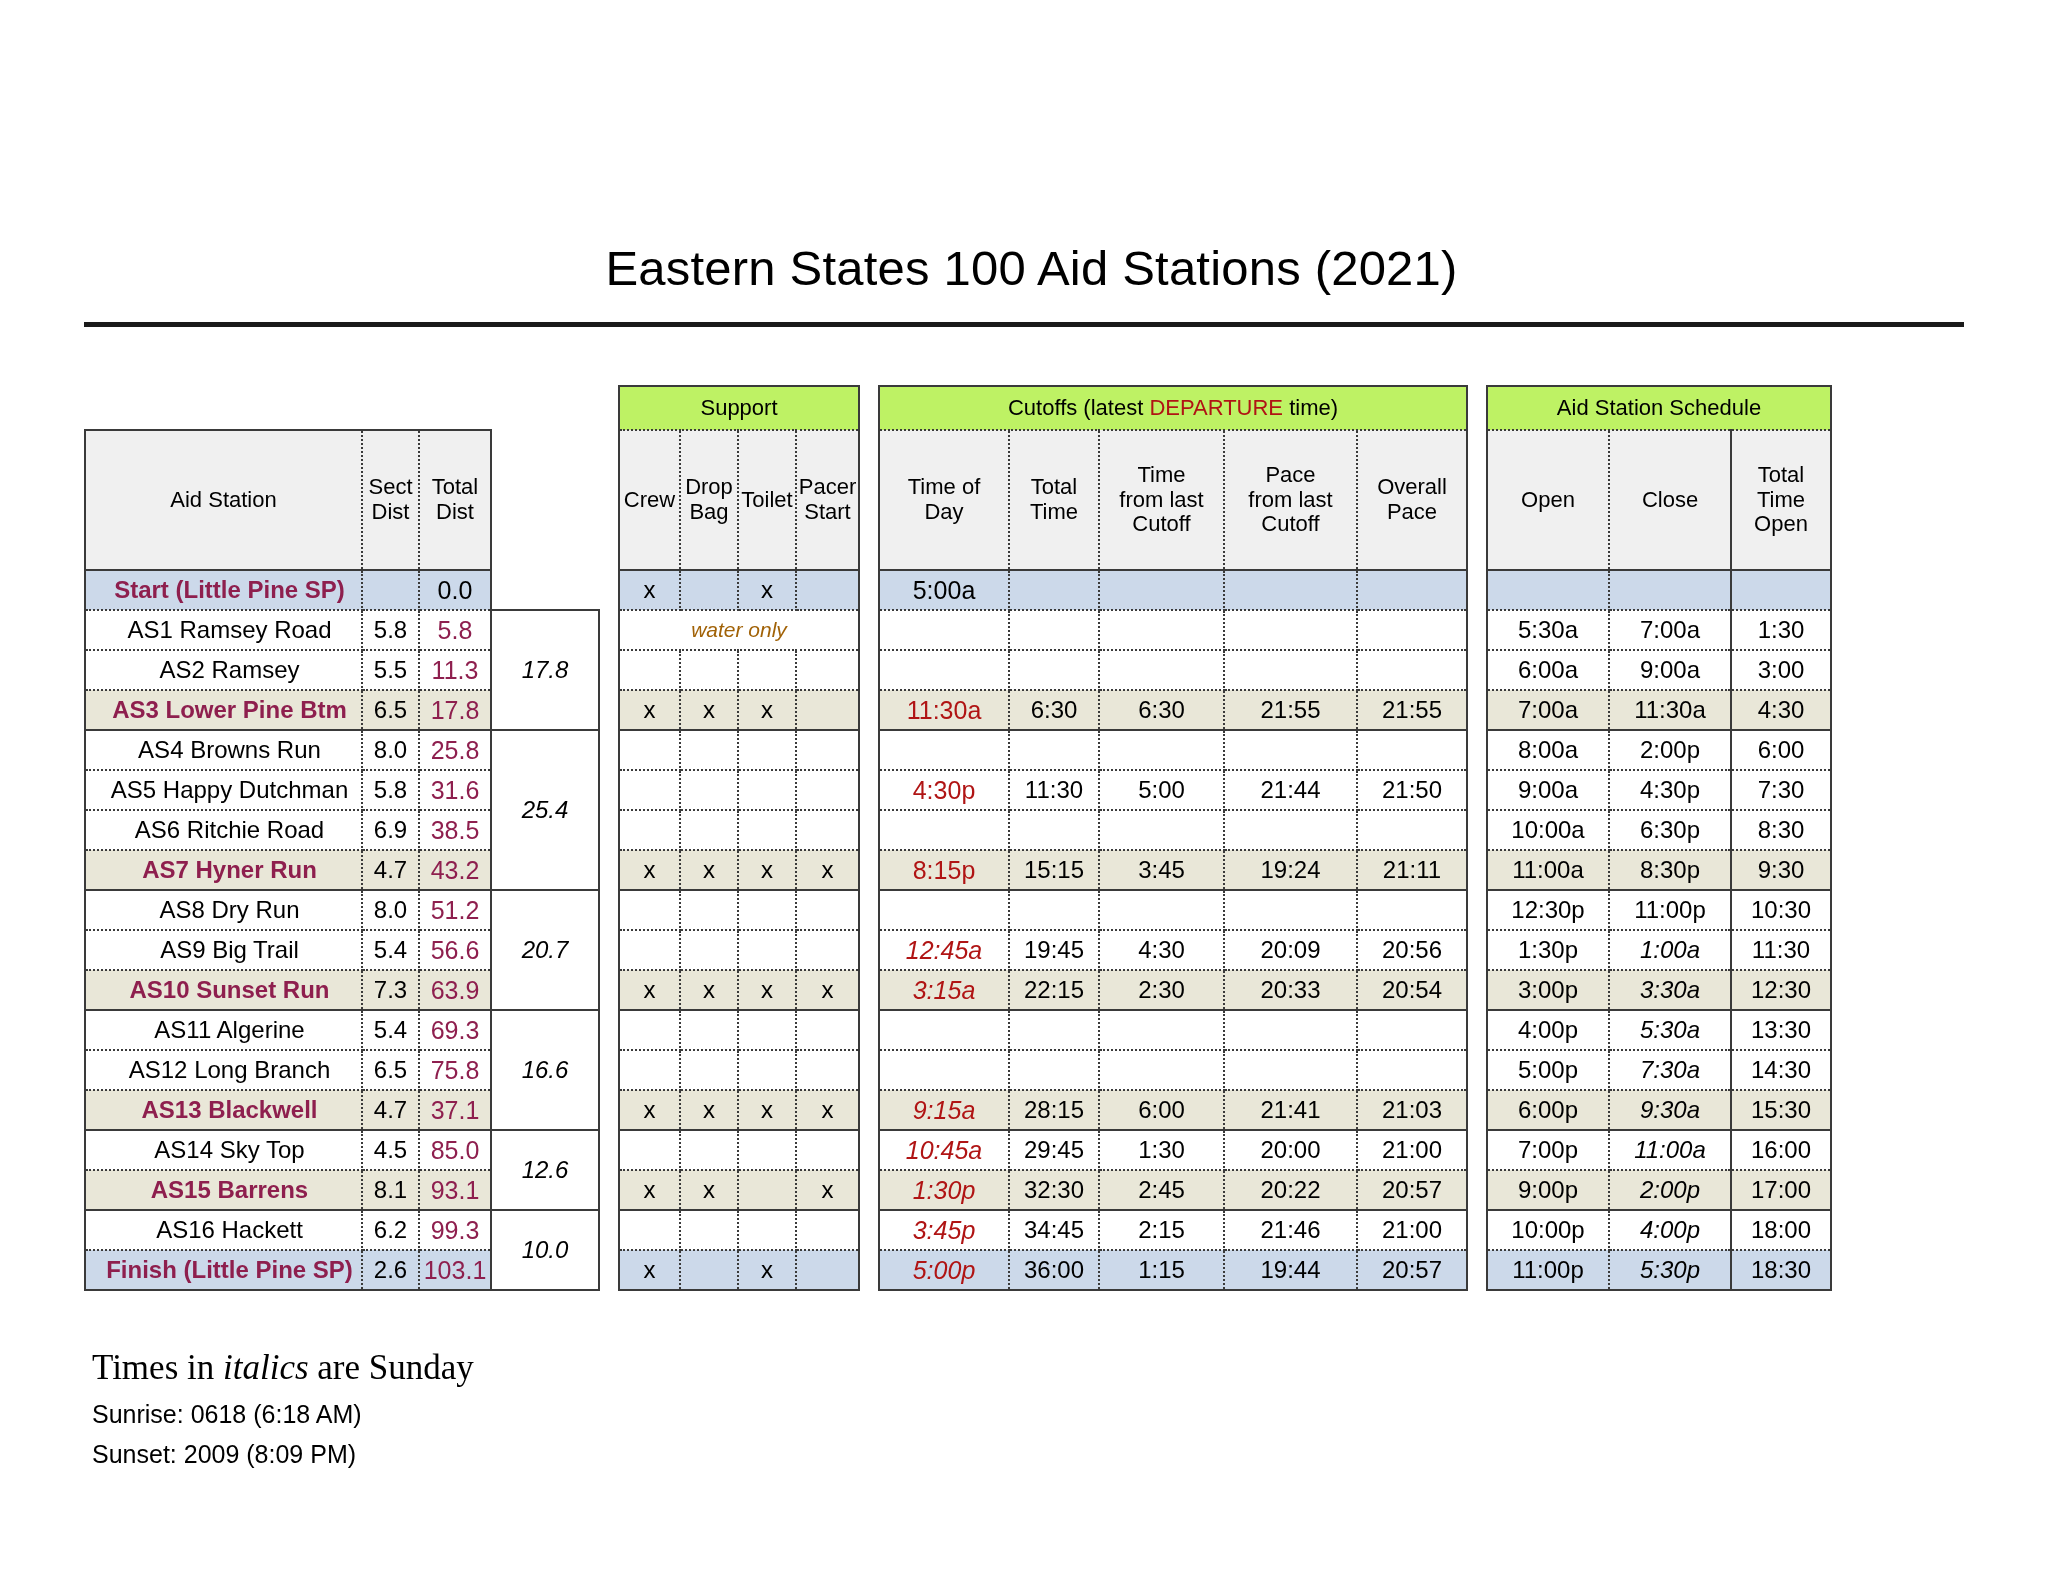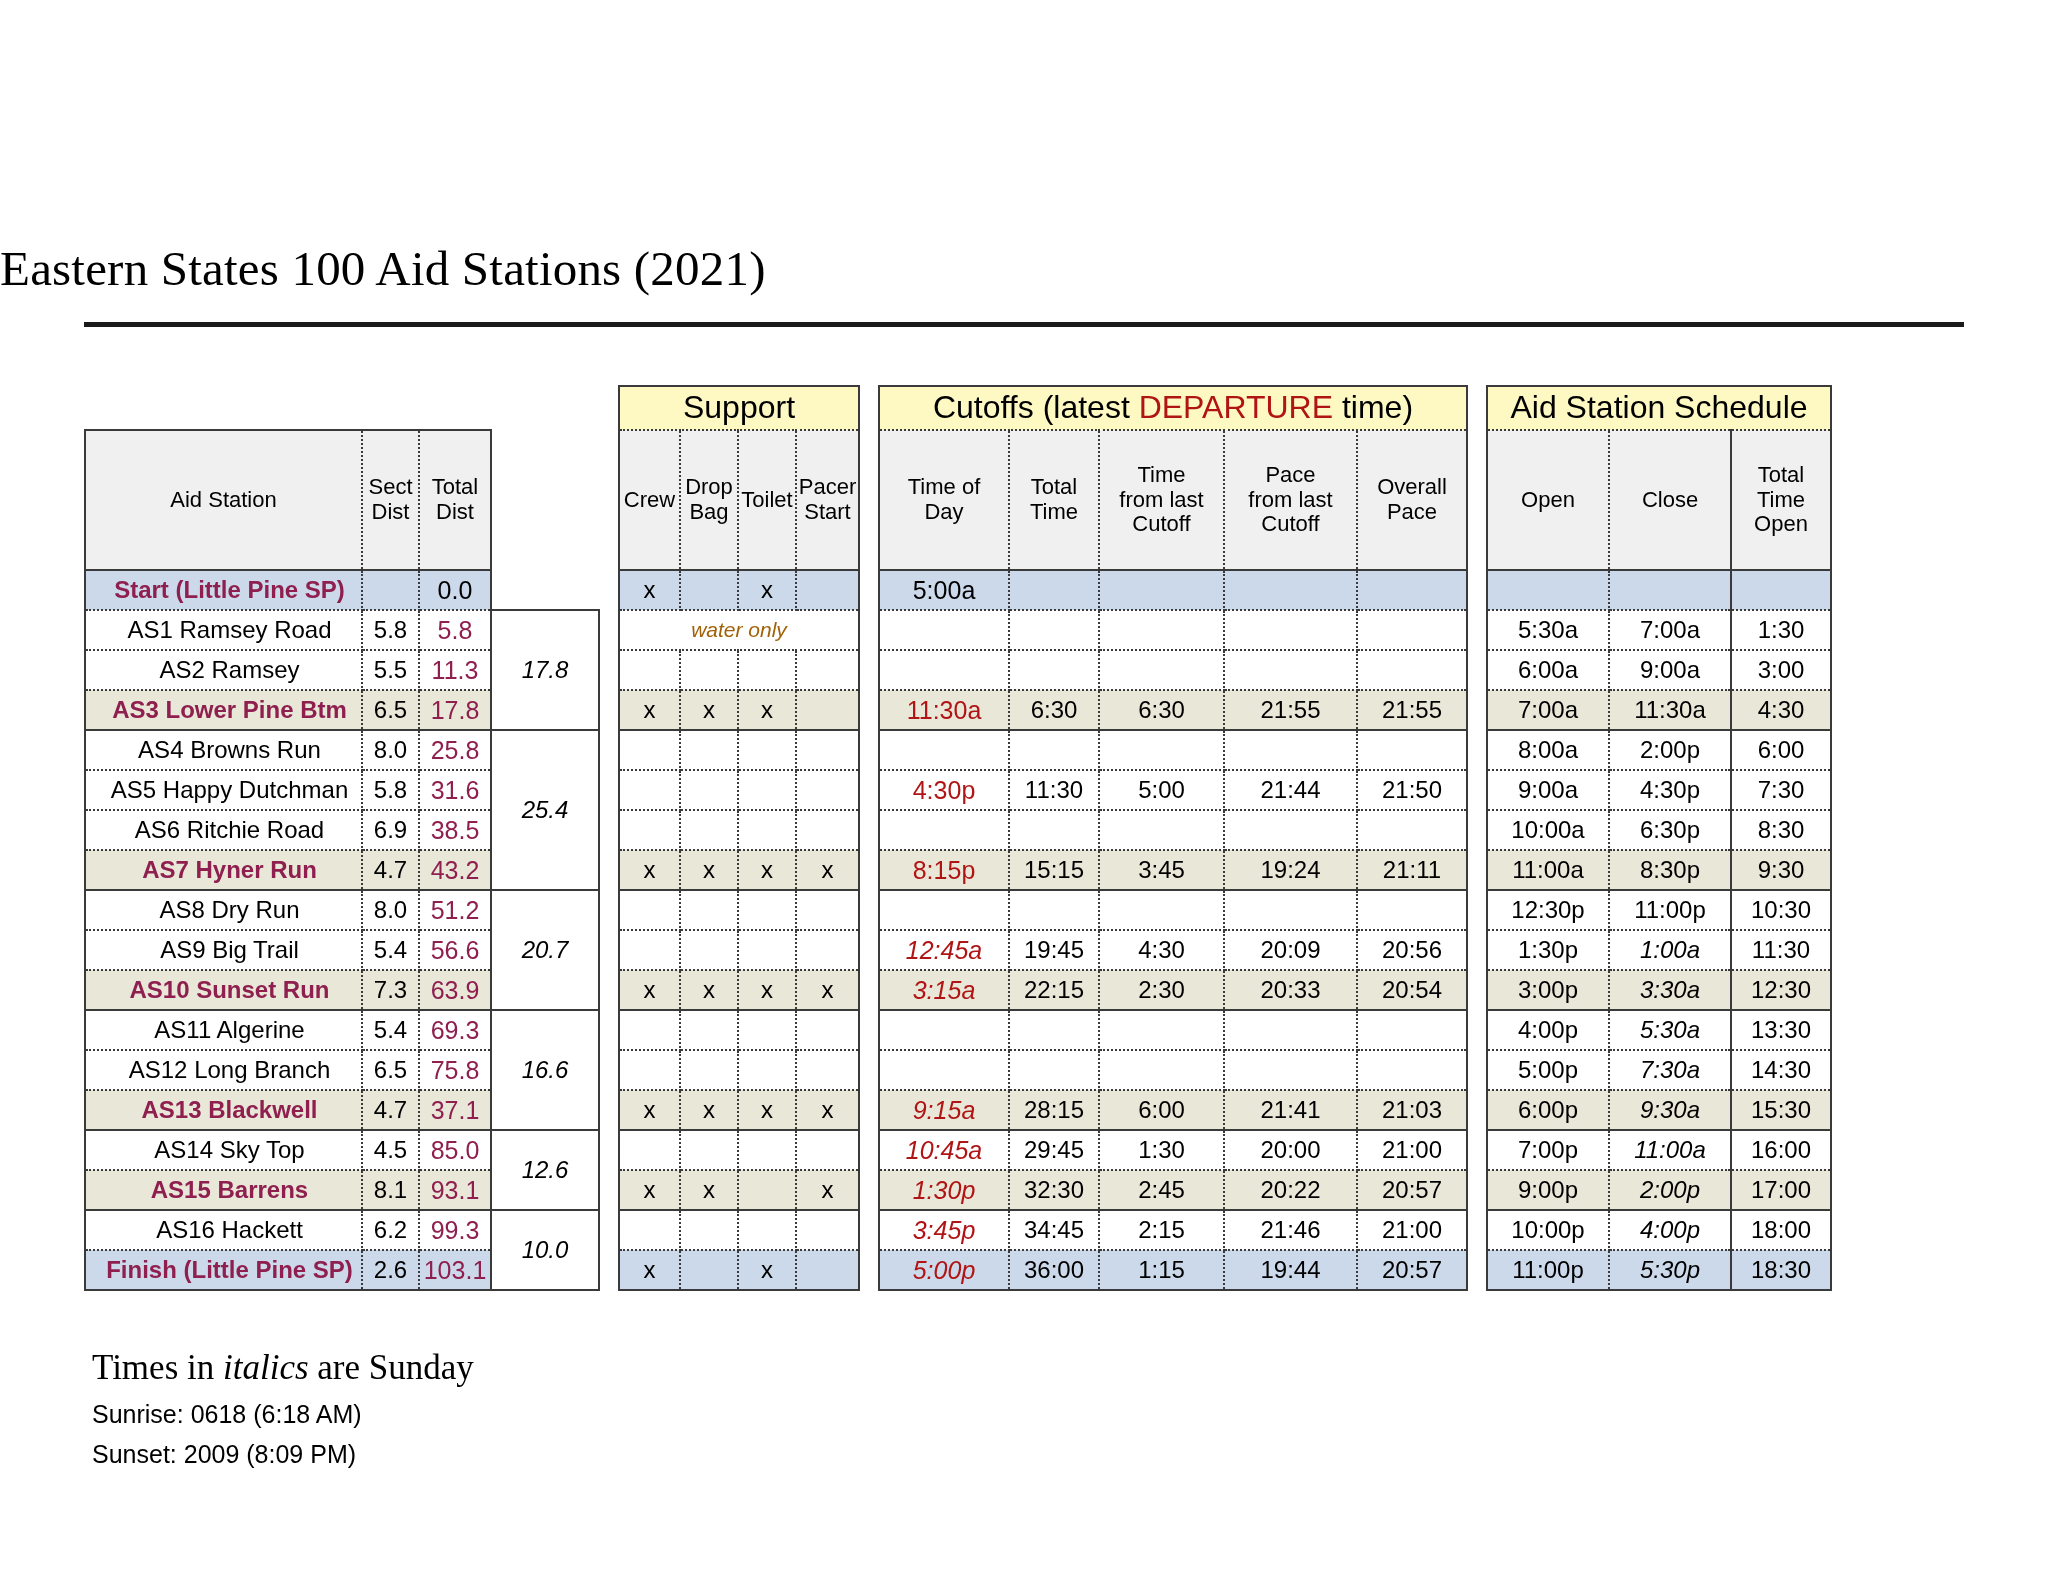--- a/index.html
+++ b/index.html
@@ -20,26 +20,27 @@
     position: absolute;
     inset: 0;
   }
 
   
   .doc-title {
     position: absolute;
     left: 0;
     right: 0;
     top: 240px;
-    text-align: left;
-    font-family: Liberation Serif, serif;
+    text-align: center;
+    font-family: Liberation Sans, sans-serif;
     font-size: 49px;
     font-weight: 400;
     letter-spacing: 0.2px;
     color: #000;
+    padding-left: 15px;
   }
   .title-rule {
     position: absolute;
     left: 84px;
     right: 84px;
     top: 322px;
     height: 0;
     border-top: 5px solid #1a1a1a;
   }
 
@@ -69,23 +70,23 @@
   .solid-t  { border-top: 2.5px solid #3a3a3a; }
   .solid-b  { border-bottom: 2.5px solid #3a3a3a; }
   .dot-r    { border-right: 2px dotted #3a3a3a; }
   .dot-b    { border-bottom: 2px dotted #3a3a3a; }
 
   
   .gap { width: 18px; border: 0 !important; background: #fff; }
 
   
   .grp-head {
-    background: #fef9c3;
+    background: #bef264;
     font-weight: bold;
-    font-size: 32px;
+    font-size: 22px;
     height: 42px;
   }
   .col-head {
     background: #f0f0f0;
     font-weight: bold;
     font-size: 22px;
     height: 96px;
   }
   .head-tall { height: 138px; }
 

